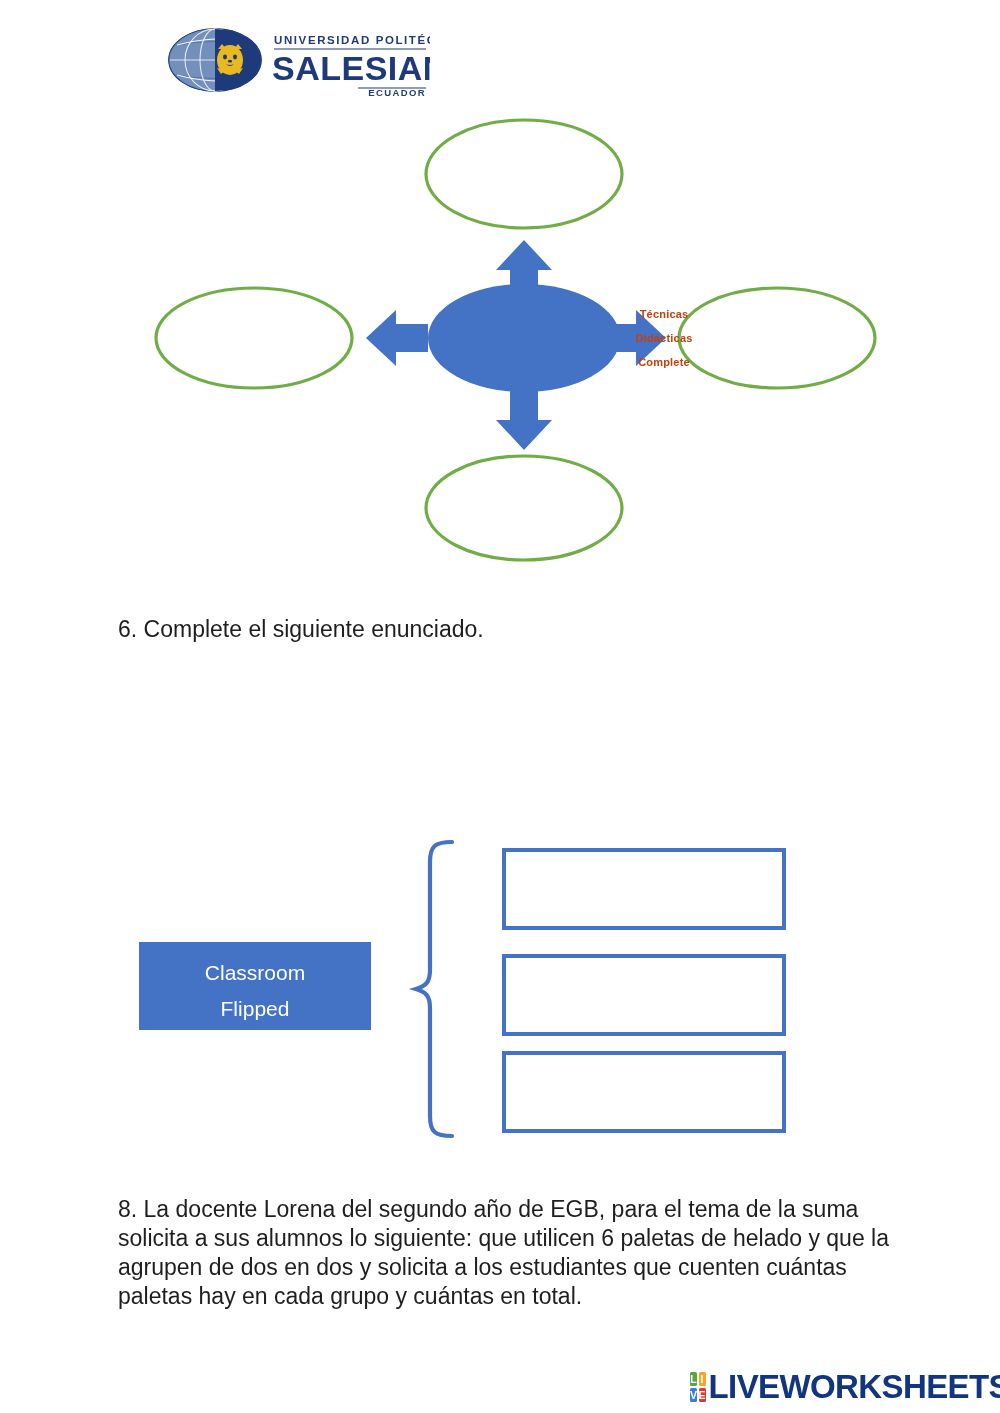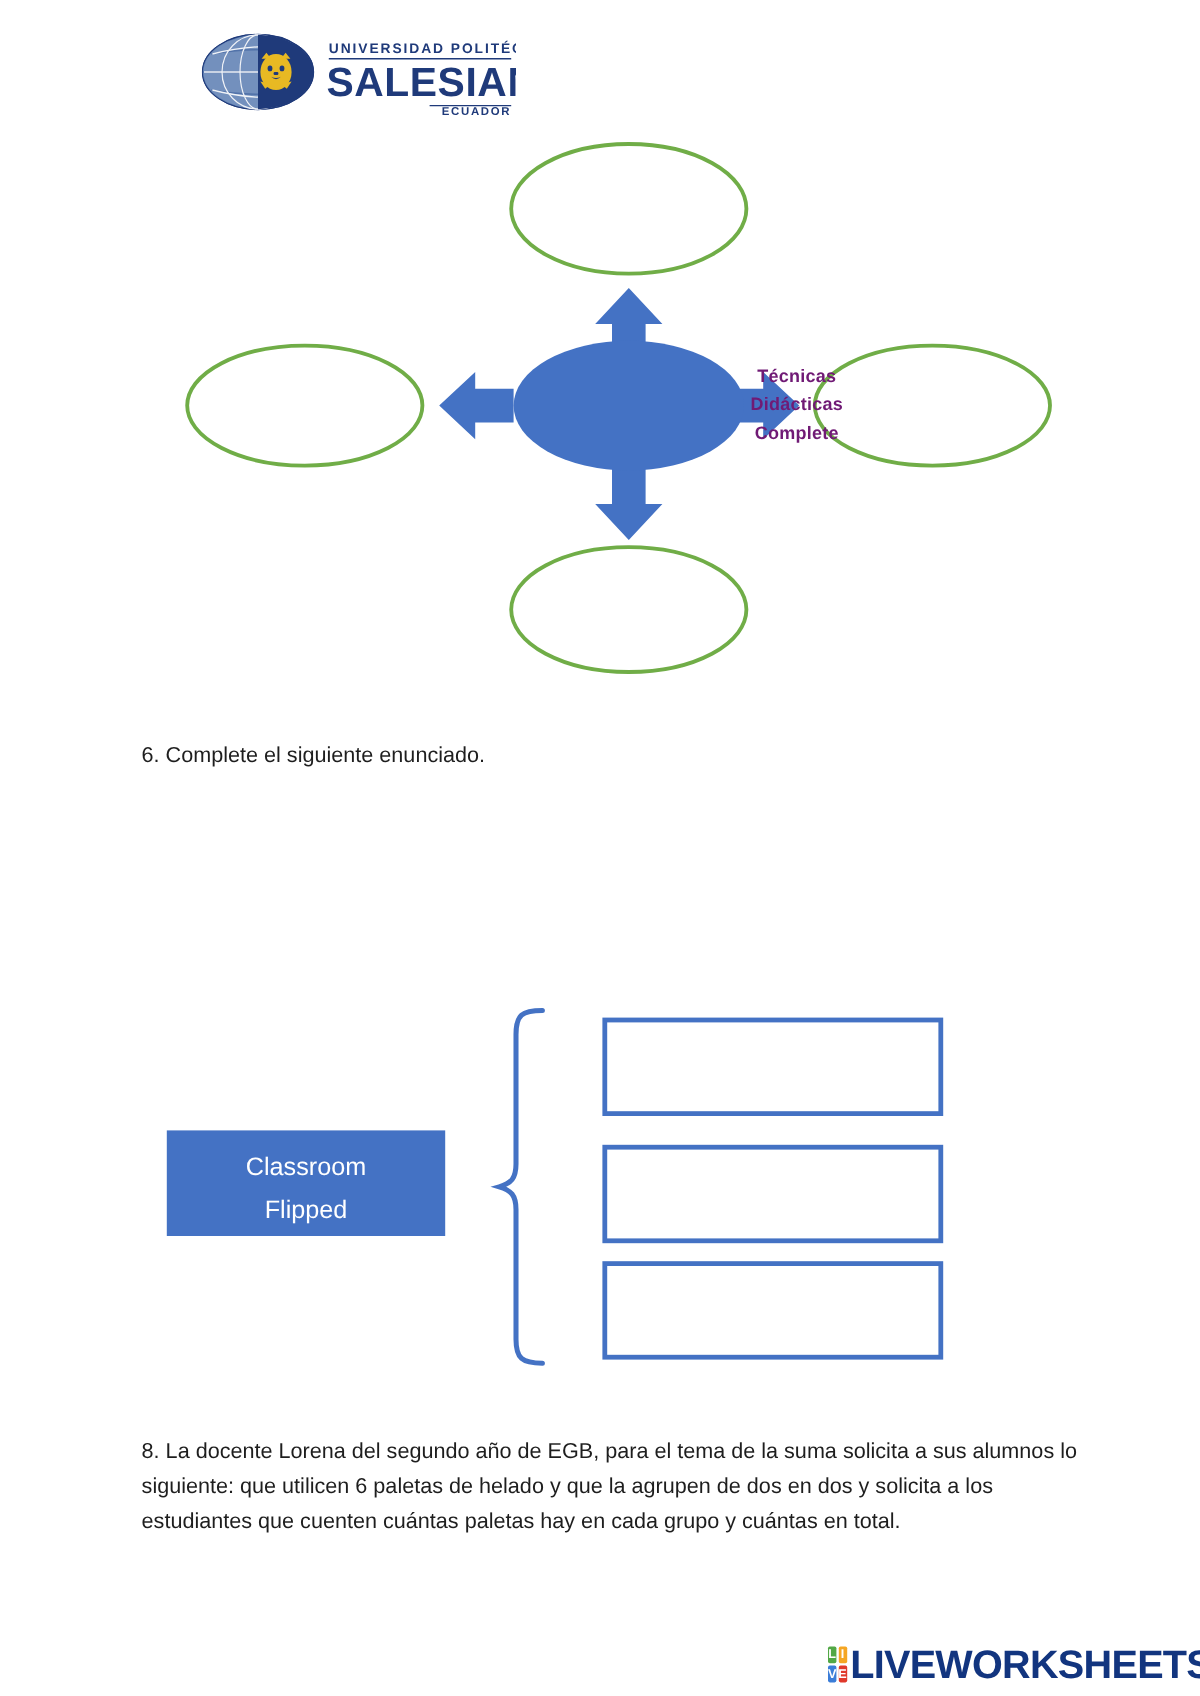--- a/index.html
+++ b/index.html
@@ -41,32 +41,32 @@
     top: 110px;
     width: 760px;
     height: 460px;
   }
   .cm-center-label {
     position: absolute;
     left: 424px;
     top: 192px;
     width: 200px;
     text-align: center;
-    color: #701a75;
-    font-size: 15px;
+    color: #c2410c;
+    font-size: 11px;
     font-weight: bold;
     line-height: 24px;
     letter-spacing: 0.2px;
     pointer-events: none;
   }
 
   
   .q-block {
     position: absolute;
-    font-size: 18px;
+    font-size: 23px;
     line-height: 29px;
     color: #1e1e1e;
   }
   #question-6 { left: 118px; top: 615px; width: 790px; }
   #question-7 { left: 118px; top: 716px; width: 790px; }
   #question-8 { left: 118px; top: 1195px; width: 790px; }
 
   .phase-row {
     display: block;
     white-space: pre;

